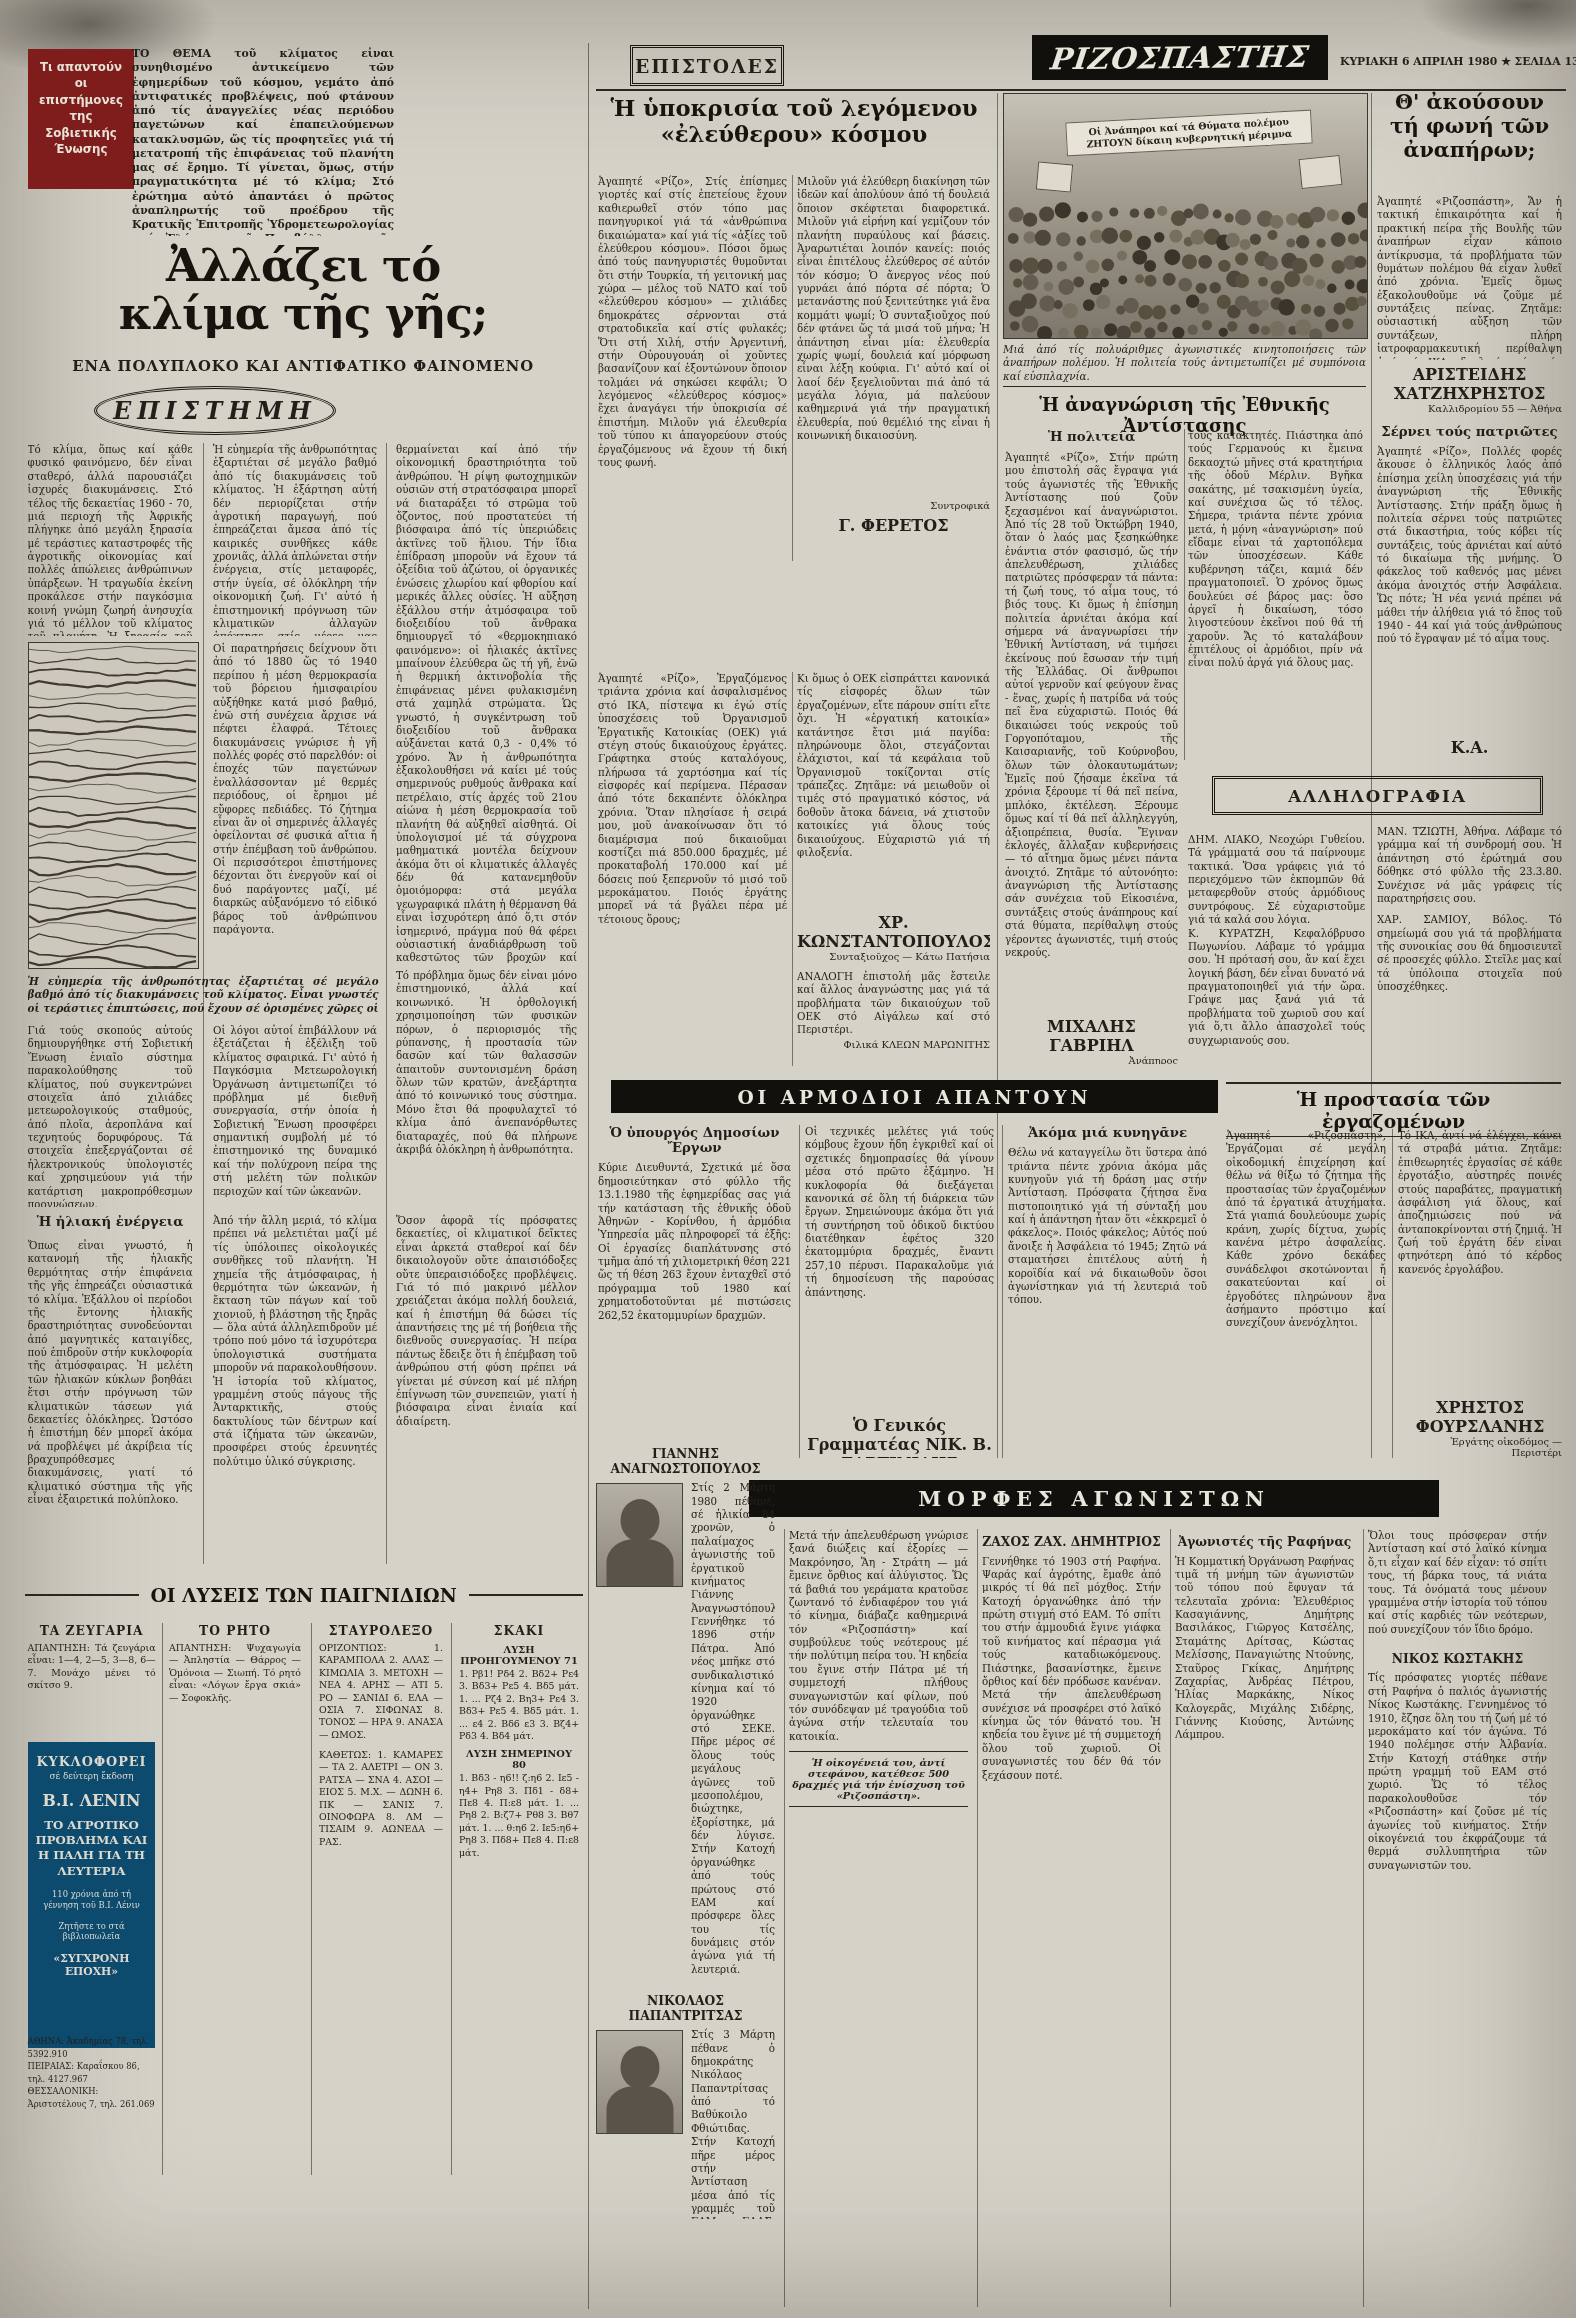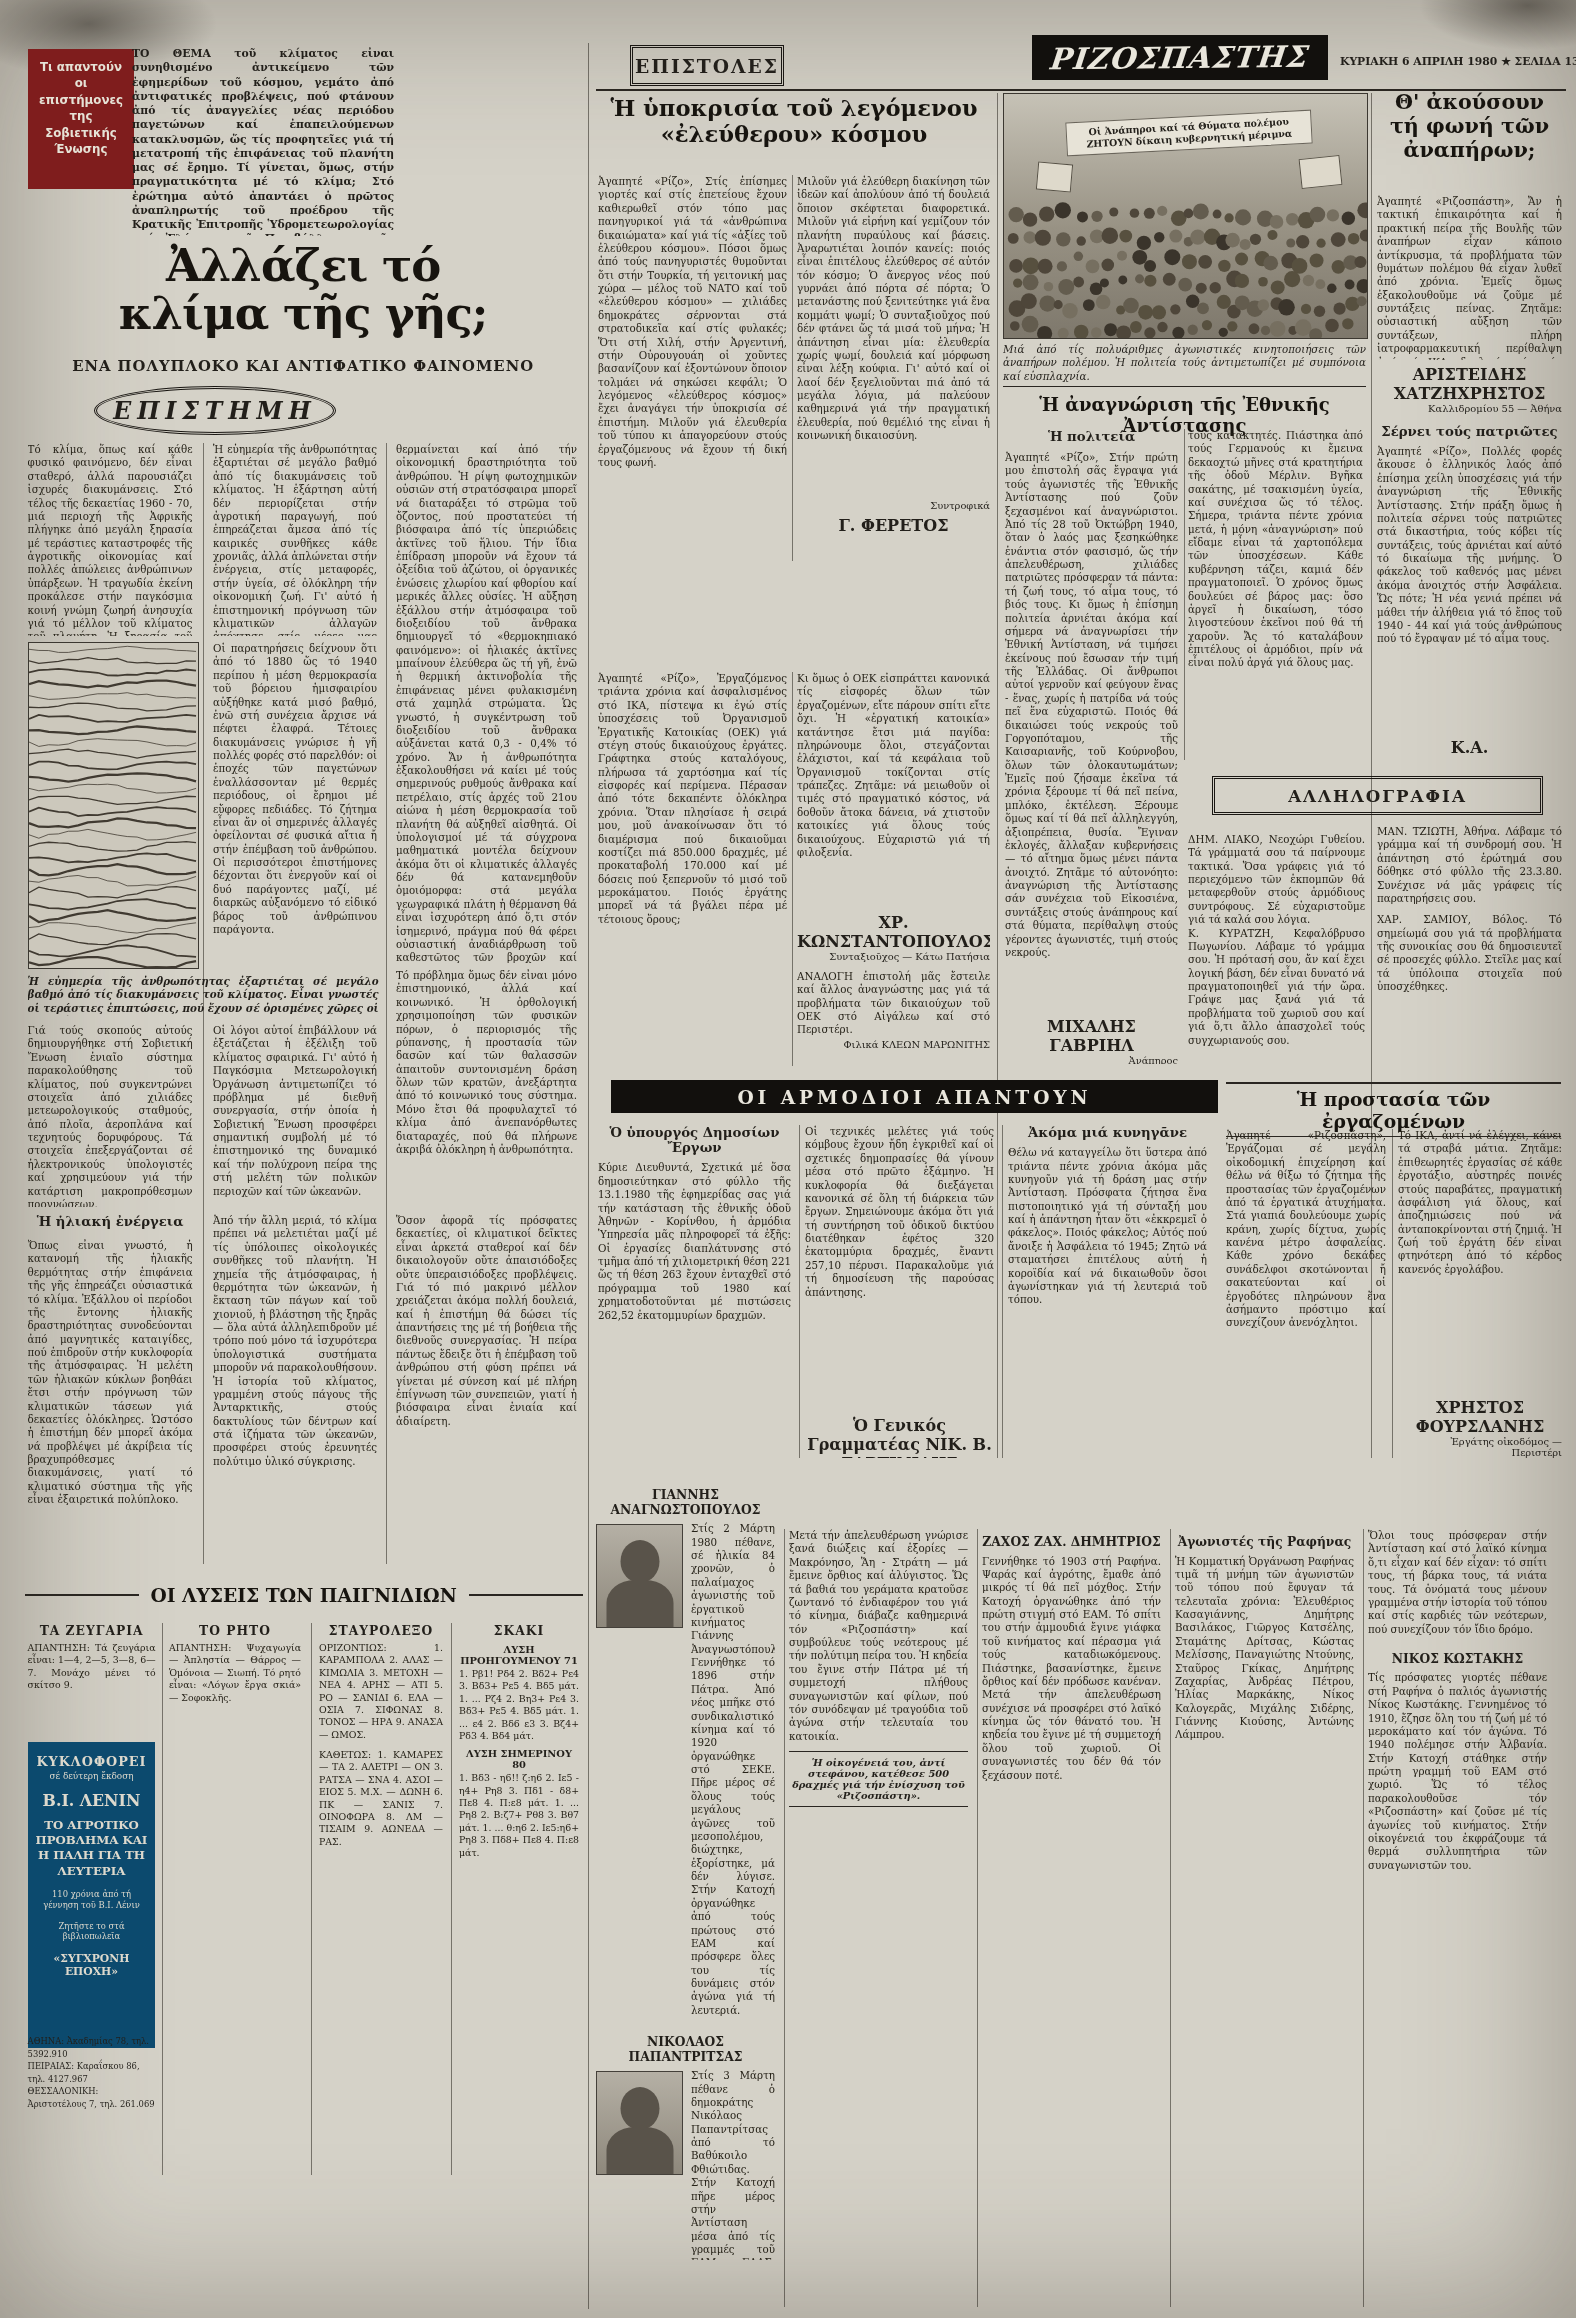--- a/index.html
+++ b/index.html
@@ -428,27 +428,28 @@
 
   <div class="abs sec-title rule-y" style="left:1226px;top:1082px;width:335px;font-size:18.7px;padding:3.9px 0">Ἡ προστασία τῶν ἐργαζομένων</div>
   <div class="vr" style="left:1392px;top:1129px;height:329px"></div>
   <div class="abs body-col" style="left:1226px;top:1129px;width:160px;height:329px">Ἀγαπητέ «Ριζοσπάστη», Ἐργάζομαι σέ μεγάλη οἰκοδομική ἐπιχείρηση καί θέλω νά θίξω τό ζήτημα τῆς προστασίας τῶν ἐργαζομένων ἀπό τά ἐργατικά ἀτυχήματα. Στά γιαπιά δουλεύουμε χωρίς κράνη, χωρίς δίχτυα, χωρίς κανένα μέτρο ἀσφαλείας. Κάθε χρόνο δεκάδες συνάδελφοι σκοτώνονται ἤ σακατεύονται καί οἱ ἐργοδότες πληρώνουν ἕνα ἀσήμαντο πρόστιμο καί συνεχίζουν ἀνενόχλητοι.</div>
   <div class="abs" style="left:1398px;top:1129px;width:164px;height:329px;overflow:hidden">
     <div class="body-col" style="height:264px">Τό ΙΚΑ, ἀντί νά ἐλέγχει, κάνει τά στραβά μάτια. Ζητᾶμε: ἐπιθεωρητές ἐργασίας σέ κάθε ἐργοτάξιο, αὐστηρές ποινές στούς παραβάτες, πραγματική ἀσφάλιση γιά ὅλους, καί ἀποζημιώσεις πού νά ἀνταποκρίνονται στή ζημιά. Ἡ ζωή τοῦ ἐργάτη δέν εἶναι φτηνότερη ἀπό τό κέρδος κανενός ἐργολάβου.</div>
     <div class="sig">ΧΡΗΣΤΟΣ ΦΟΥΡΣΛΑΝΗΣ</div>
     <div class="sig-sub">Ἐργάτης οἰκοδόμος — Περιστέρι</div>
   </div>
 
+  <div class="abs banner-black" style="left:749px;top:1480px;width:690px;height:37px;font-size:20.7px;letter-spacing:5.9px">ΜΟΡΦΕΣ ΑΓΩΝΙΣΤΩΝ</div>
 
   <div class="vr" style="left:784px;top:1529px;height:778px"></div>
   <div class="vr" style="left:977px;top:1529px;height:778px"></div>
   <div class="vr" style="left:1170px;top:1529px;height:778px"></div>
   <div class="vr" style="left:1363px;top:1529px;height:778px"></div>
 
-  <div class="abs" style="left:596px;top:1482px;width:179px;height:778px;overflow:hidden">
+  <div class="abs" style="left:596px;top:1441px;width:179px;height:778px;overflow:hidden">
     <div class="profile-name">ΓΙΑΝΝΗΣ ΑΝΑΓΝΩΣΤΟΠΟΥΛΟΣ</div>
     <div>
         <span class="portrait"></span>
       <span class="body-col" style="display:block">Στίς 2 Μάρτη 1980 πέθανε, σέ ἡλικία 84 χρονῶν, ὁ παλαίμαχος ἀγωνιστής τοῦ ἐργατικοῦ κινήματος Γιάννης Ἀναγνωστόπουλος. Γεννήθηκε τό 1896 στήν Πάτρα. Ἀπό νέος μπῆκε στό συνδικαλιστικό κίνημα καί τό 1920 ὀργανώθηκε στό ΣΕΚΕ. Πῆρε μέρος σέ ὅλους τούς μεγάλους ἀγῶνες τοῦ μεσοπολέμου, διώχτηκε, ἐξορίστηκε, μά δέν λύγισε. Στήν Κατοχή ὀργανώθηκε ἀπό τούς πρώτους στό ΕΑΜ καί πρόσφερε ὅλες του τίς δυνάμεις στόν ἀγώνα γιά τή λευτεριά.</span>
     </div>
     <div class="profile-name" style="margin-top:17.7px">ΝΙΚΟΛΑΟΣ ΠΑΠΑΝΤΡΙΤΣΑΣ</div>
     <div>
         <span class="portrait"></span>
       <span class="body-col" style="display:block">Στίς 3 Μάρτη πέθανε ὁ δημοκράτης Νικόλαος Παπαντρίτσας ἀπό τό Βαθύκοιλο Φθιώτιδας. Στήν Κατοχή πῆρε μέρος στήν Ἀντίσταση μέσα ἀπό τίς γραμμές τοῦ ΕΑΜ - ΕΛΑΣ. Τό 1942 ἔγινε μέλος τοῦ ΚΚΕ. Στά δύσκολα χρόνια πού ἀκολούθησαν κράτησε τήν περηφάνια του καί δέν ὑπέγραψε δήλωση. Ἡ μνήμη του θά μείνει ζωντανή σέ ὅσους τόν γνώρισαν.</span>
     </div>

